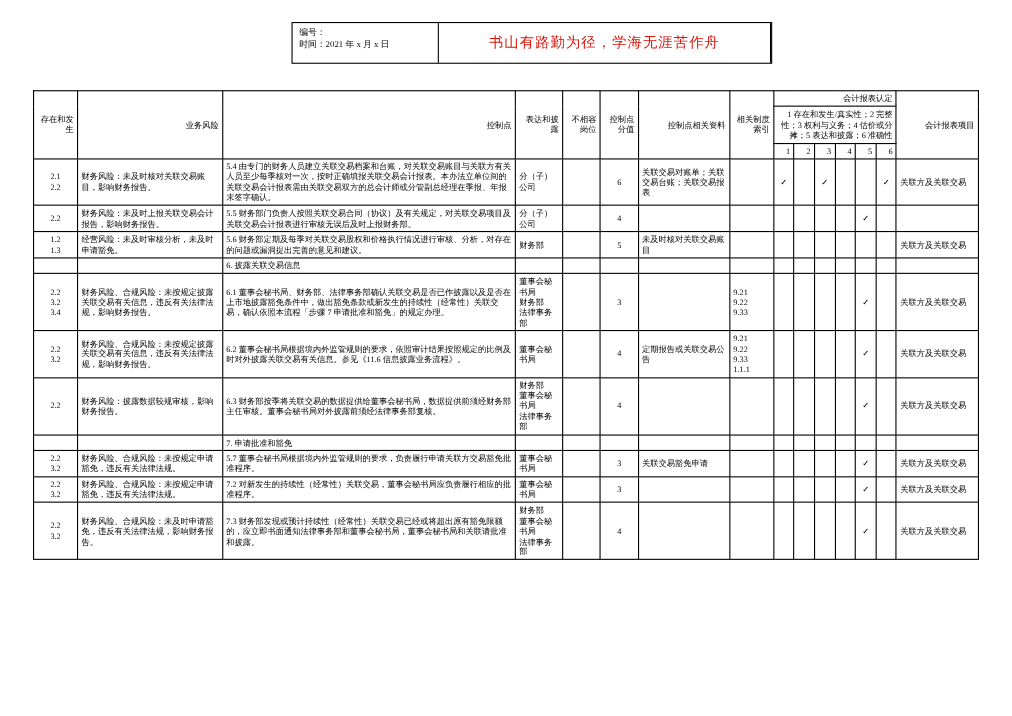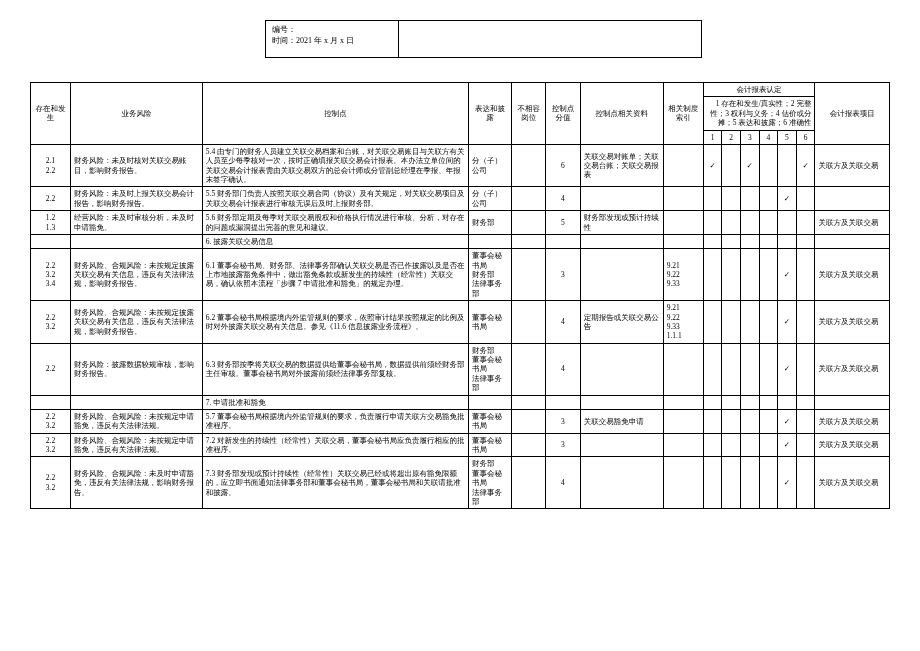--- a/index.html
+++ b/index.html
@@ -53,21 +53,21 @@
   }
   table.main th, table.main td {
     border: 1px solid #000;
     padding: 2px 3px;
     font-size: 7.5px;
     line-height: 1.25;
     vertical-align: middle;
     word-break: break-all;
   }
   table.main th {
-    text-align: center;
+    text-align: right;
     font-weight: normal;
   }
   .col-objective { width: 28px; }
   .col-risk { width: 92px; }
   .col-control { width: 186px; }
   .col-unit { width: 30px; }
   .col-position { width: 24px; }
   .col-score { width: 24px; }
   .col-material { width: 58px; }
   .col-index { width: 28px; }
@@ -82,20 +82,21 @@
   .chk { text-align: center; }
 </style>
 </head>
 <body>
 
 <div class="header-box">
   <div class="header-left">
     <div>编号：</div>
     <div>时间：2021 年 x 月 x 日</div>
   </div>
+  <div class="header-mid">书山有路勤为径，学海无涯苦作舟</div>
 </div>
 
 <table class="main">
   <colgroup>
     <col class="col-objective">
       <col class="col-risk">
       <col class="col-control">
     <col class="col-unit">
       <col class="col-position">
       <col class="col-score">
@@ -169,21 +170,21 @@
         <td class="chk"></td>
         <td class="td-left"></td>
       </tr>
       <tr>
         <td class="td-center">1.2<br>1.3</td>
         <td class="td-left">经营风险：未及时审核分析，未及时申请豁免。</td>
         <td class="td-left">5.6 财务部定期及每季对关联交易股权和价格执行情况进行审核、分析，对存在的问题或漏洞提出完善的意见和建议。</td>
         <td class="td-left">财务部</td>
         <td class="td-center"></td>
         <td class="td-center">5</td>
-        <td class="td-left">财务部发现或预计持续性</td>
+        <td class="td-left">未及时核对关联交易账目</td>
         <td class="td-left"></td>
         <td class="chk"></td>
         <td class="chk"></td>
         <td class="chk"></td>
         <td class="chk"></td>
         <td class="chk"></td>
         <td class="chk"></td>
         <td class="td-left">关联方及关联交易</td>
       </tr>
       <tr class="section-row">

